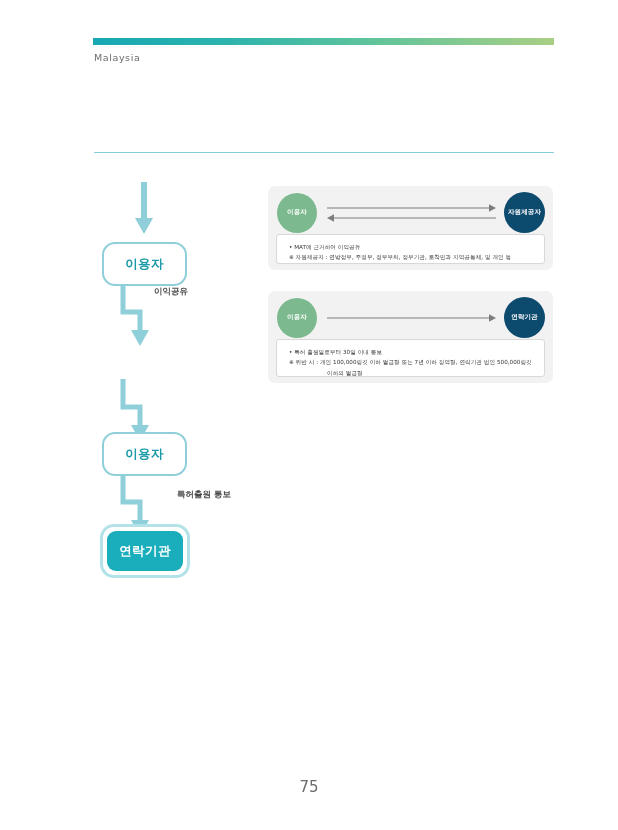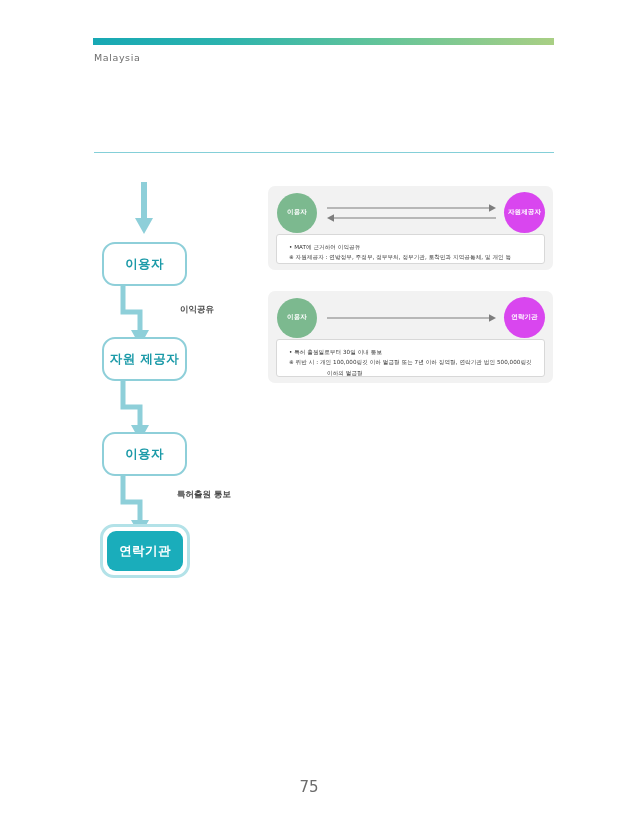--- a/index.html
+++ b/index.html
@@ -123,21 +123,21 @@
     justify-content: center;
     color: #ffffff;
     font-size: 6.5px;
     font-family: "DejaVu Sans", sans-serif;
     font-weight: bold;
     text-align: center;
     line-height: 1.1;
     letter-spacing: 0.1px;
   }
   .actor-green { background: #7cb98f; }
-  .actor-teal  { background: #d946ef; }
+  .actor-teal  { background: #0c4a6e; }
 
   .panel-note {
     position: absolute;
     box-sizing: border-box;
     background: #ffffff;
     border: 1px solid #d8d8d8;
     border-radius: 3px;
     padding: 7px 9px 7px 12px;
   }
   .note-line {
@@ -178,25 +178,22 @@
   </svg>
 
   <div class="flow-node node-outline" style="left:10px; top:60px; width:85px; height:44px;">
     <span>이용자</span>
   </div>
 
   <svg class="flow-arrow-svg" style="left:28px; top:100px;" width="40" height="72" viewBox="0 0 40 72">
     <path d="M3 2 L3 30 L20 30 L20 52" stroke="#8ecfd9" stroke-width="5" fill="none"></path>
     <path d="M11 48 L20 64 L29 48 Z" fill="#8ecfd9"></path>
   </svg>
-  <div class="edge-label" style="left:62px; top:122px;margin-left:26px;">이익공유</div>
-
-  <div class="flow-node node-outline" style="left:10px; top:155px; width:85px; height:44px;">
-    <span>자원 제공자</span>
-  </div>
+  <div class="edge-label" style="left:62px; top:104px;">이익공유</div>
+
 
   <svg class="flow-arrow-svg" style="left:28px; top:195px;" width="40" height="72" viewBox="0 0 40 72">
     <path d="M3 2 L3 30 L20 30 L20 52" stroke="#8ecfd9" stroke-width="5" fill="none"></path>
     <path d="M11 48 L20 64 L29 48 Z" fill="#8ecfd9"></path>
   </svg>
 
   <div class="flow-node node-outline" style="left:10px; top:250px; width:85px; height:44px;">
     <span>이용자</span>
   </div>
 

